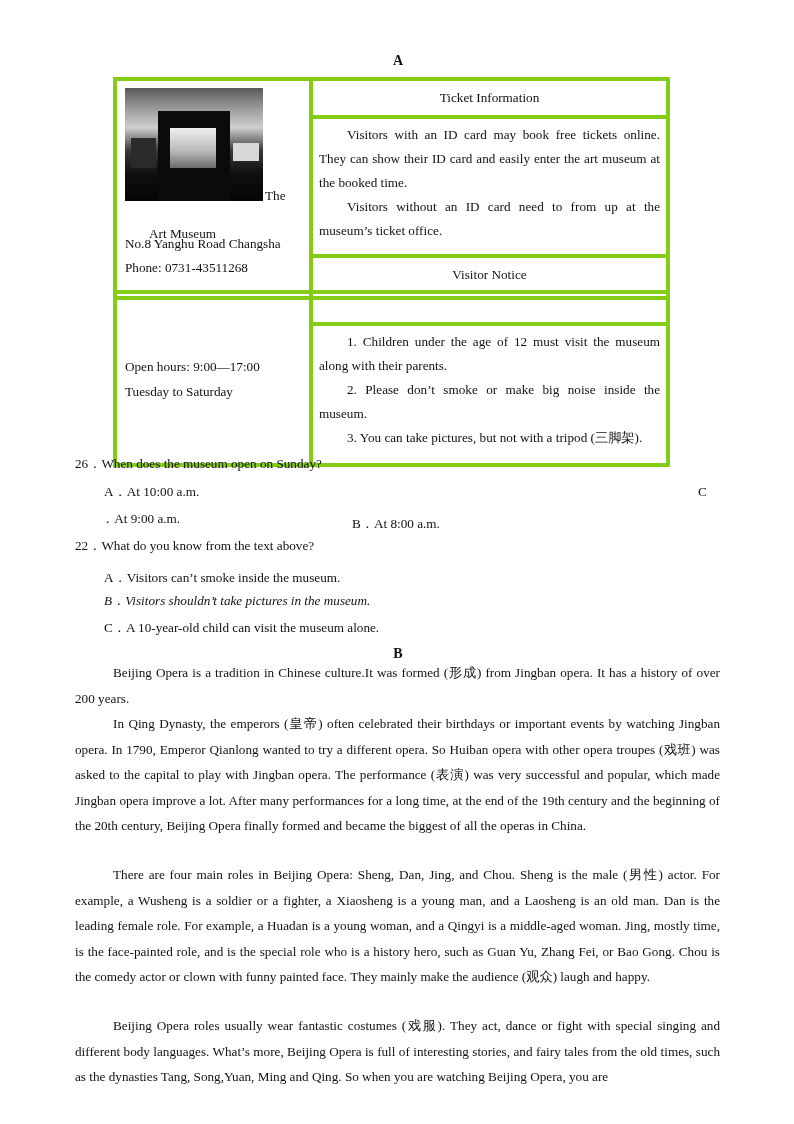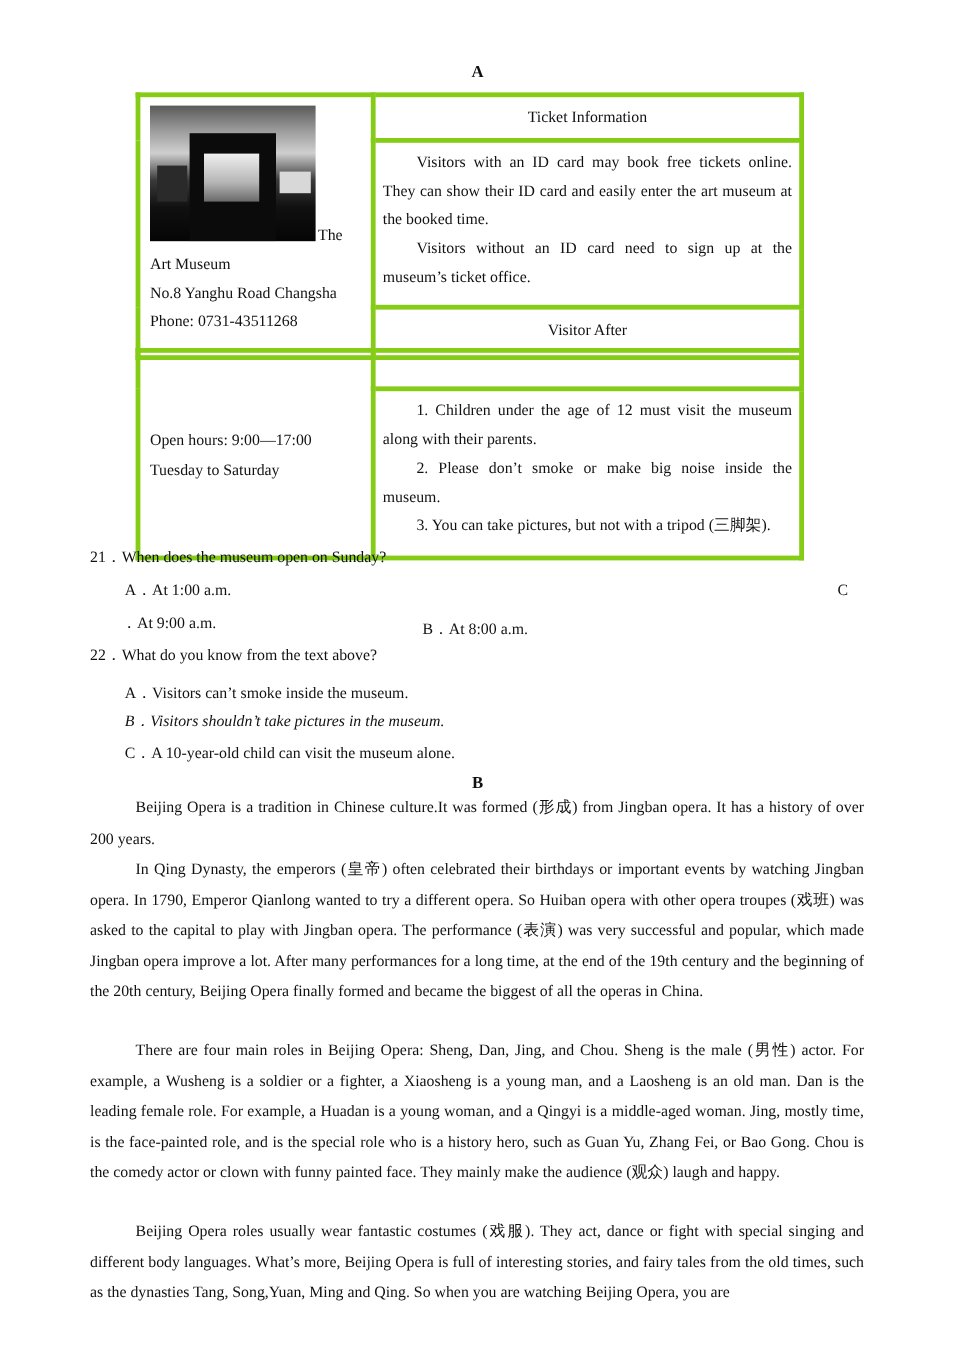--- a/index.html
+++ b/index.html
@@ -49,34 +49,34 @@
   <tbody>
       <tr>
     <td class="cell-left" rowspan="3" style="height:207px;text-align:center;">
       <div class="photo">
         <div class="bld1"></div>
             <div class="bld2"></div>
         <div class="frame"></div>
             <div class="window"></div>
       </div>
       <span class="left-text" style="left:148px; top:103px;">The</span>
-      <span class="left-text" style="top:127px;">Art Museum</span>
+      <span class="left-text" style="top:141px;margin-left:24px;">Art Museum</span>
       <span class="left-text" style="top:151px;">No.8 Yanghu Road Changsha</span>
       <span class="left-text" style="top:175px;">Phone: 0731-43511268</span>
     </td>
     <td class="cell-head" style="height:34px;">Ticket Information</td>
   </tr>
   <tr>
     <td style="height:131px; padding-top:4px;">
       <div class="para indent">Visitors with an ID card may book free tickets online. They can show their ID card and easily enter the art museum at the booked time.</div>
-      <div class="para indent">Visitors without an ID card need to sign up at the museum’s ticket office.</div>
+      <div class="para indent">Visitors without an ID card need to from up at the museum’s ticket office.</div>
     </td>
   </tr>
   <tr>
-    <td class="cell-head" style="height:38px; line-height:34px;">Visitor After</td>
+    <td class="cell-head" style="height:38px; line-height:34px;">Visitor Notice</td>
   </tr>
 </tbody>
   </table>
 
 <table class="t t2">
   <tbody>
       <tr>
     <td class="cell-left" rowspan="2" style="height:162px; vertical-align:middle;">
       <div style="padding-left:8px; line-height:25px;">
         <div>Open hours: 9:00—17:00</div>
@@ -89,23 +89,23 @@
     <td style="height:133px; padding-top:4px;">
       <div class="para indent">1. Children under the age of 12 must visit the museum along with their parents.</div>
       <div class="para indent">2. Please don’t smoke or make big noise inside the museum.</div>
       <div class="para indent">3. You can take pictures, but not with a tripod (三脚架).</div>
     </td>
   </tr>
 </tbody>
   </table>
 
 <div class="abs q" style="left:75px; top:450px;">
-  <span>21．</span><span>When does the museum open on Sunday?</span>
+  <span>26．</span><span>When does the museum open on Sunday?</span>
 </div>
-<div class="abs q" style="left:104px; top:478px;">A．At 1:00 a.m.</div>
+<div class="abs q" style="left:104px; top:478px;">A．At 10:00 a.m.</div>
 <div class="abs q" style="left:352px; top:478px;margin-top:32px;">B．At 8:00 a.m.</div>
 <div class="abs q" style="left:698px; top:478px;">C</div>
 <div class="abs q" style="left:101px; top:505px;">．At 9:00 a.m.</div>
 
 <div class="abs q" style="left:75px; top:532px;">
   <span>22．</span><span>What do you know from the text above?</span>
 </div>
 <div class="abs q" style="left:104px; top:564px;">A．Visitors  can’t smoke inside the museum.</div>
 <div class="abs q" style="left:104px; top:587px;font-style:italic;">B．Visitors  shouldn’t take pictures in the museum.</div>
 <div class="abs q" style="left:104px; top:614px;">C．A 10-year-old child  can visit the museum alone.</div>

